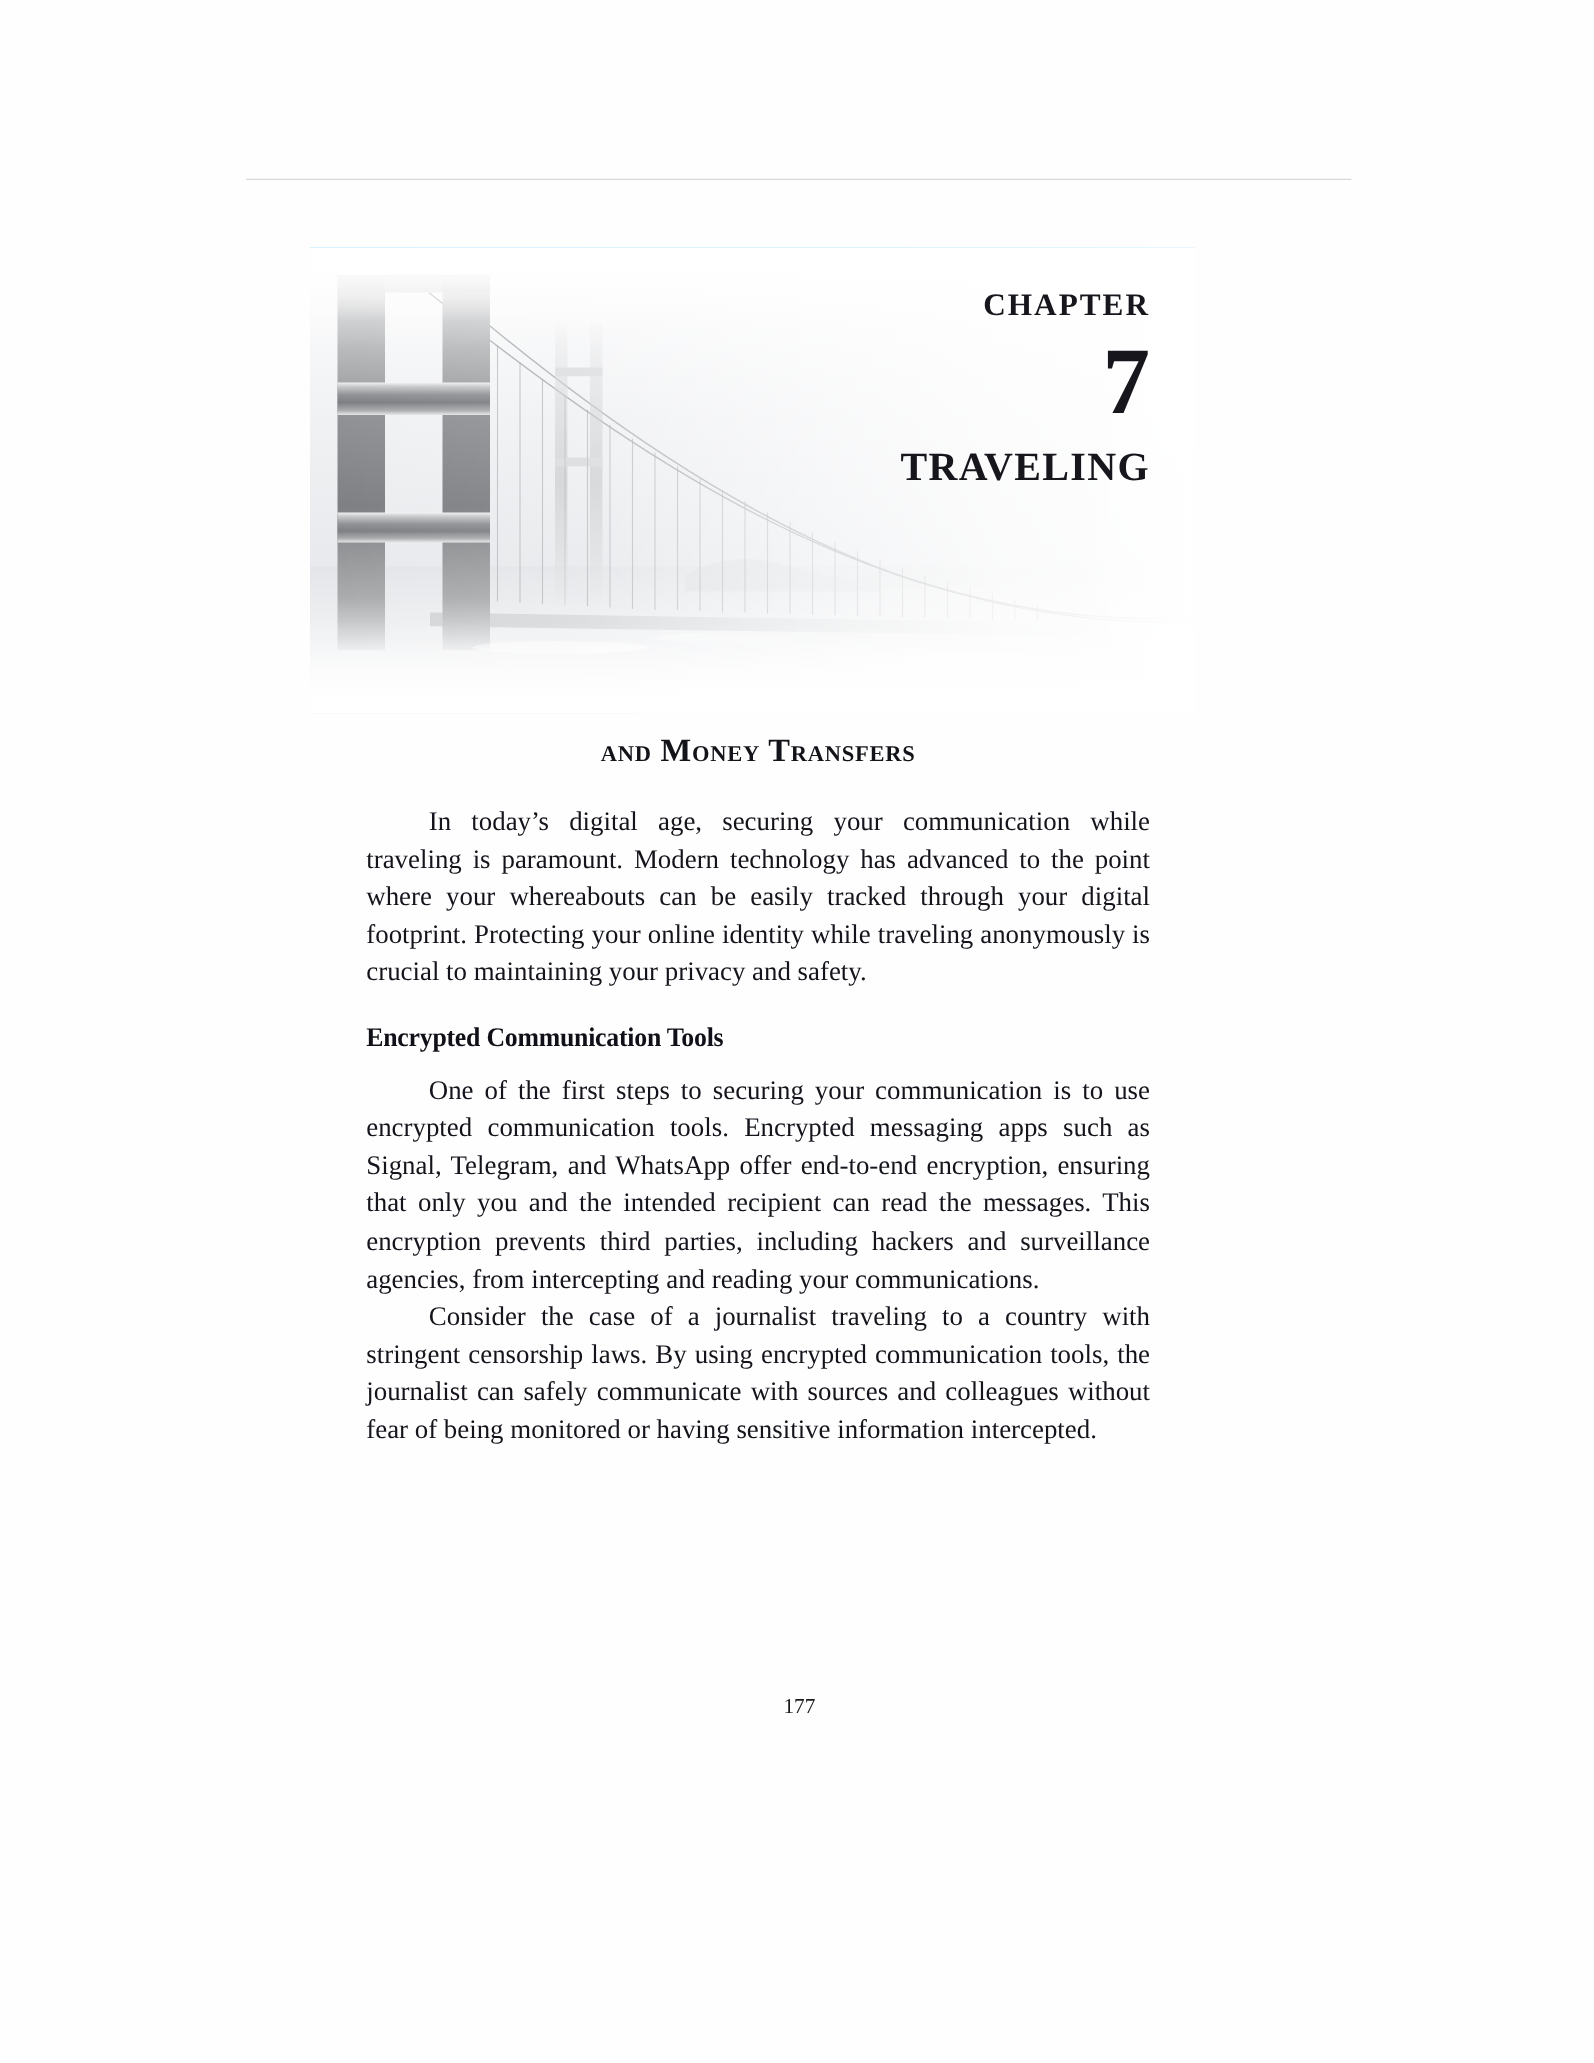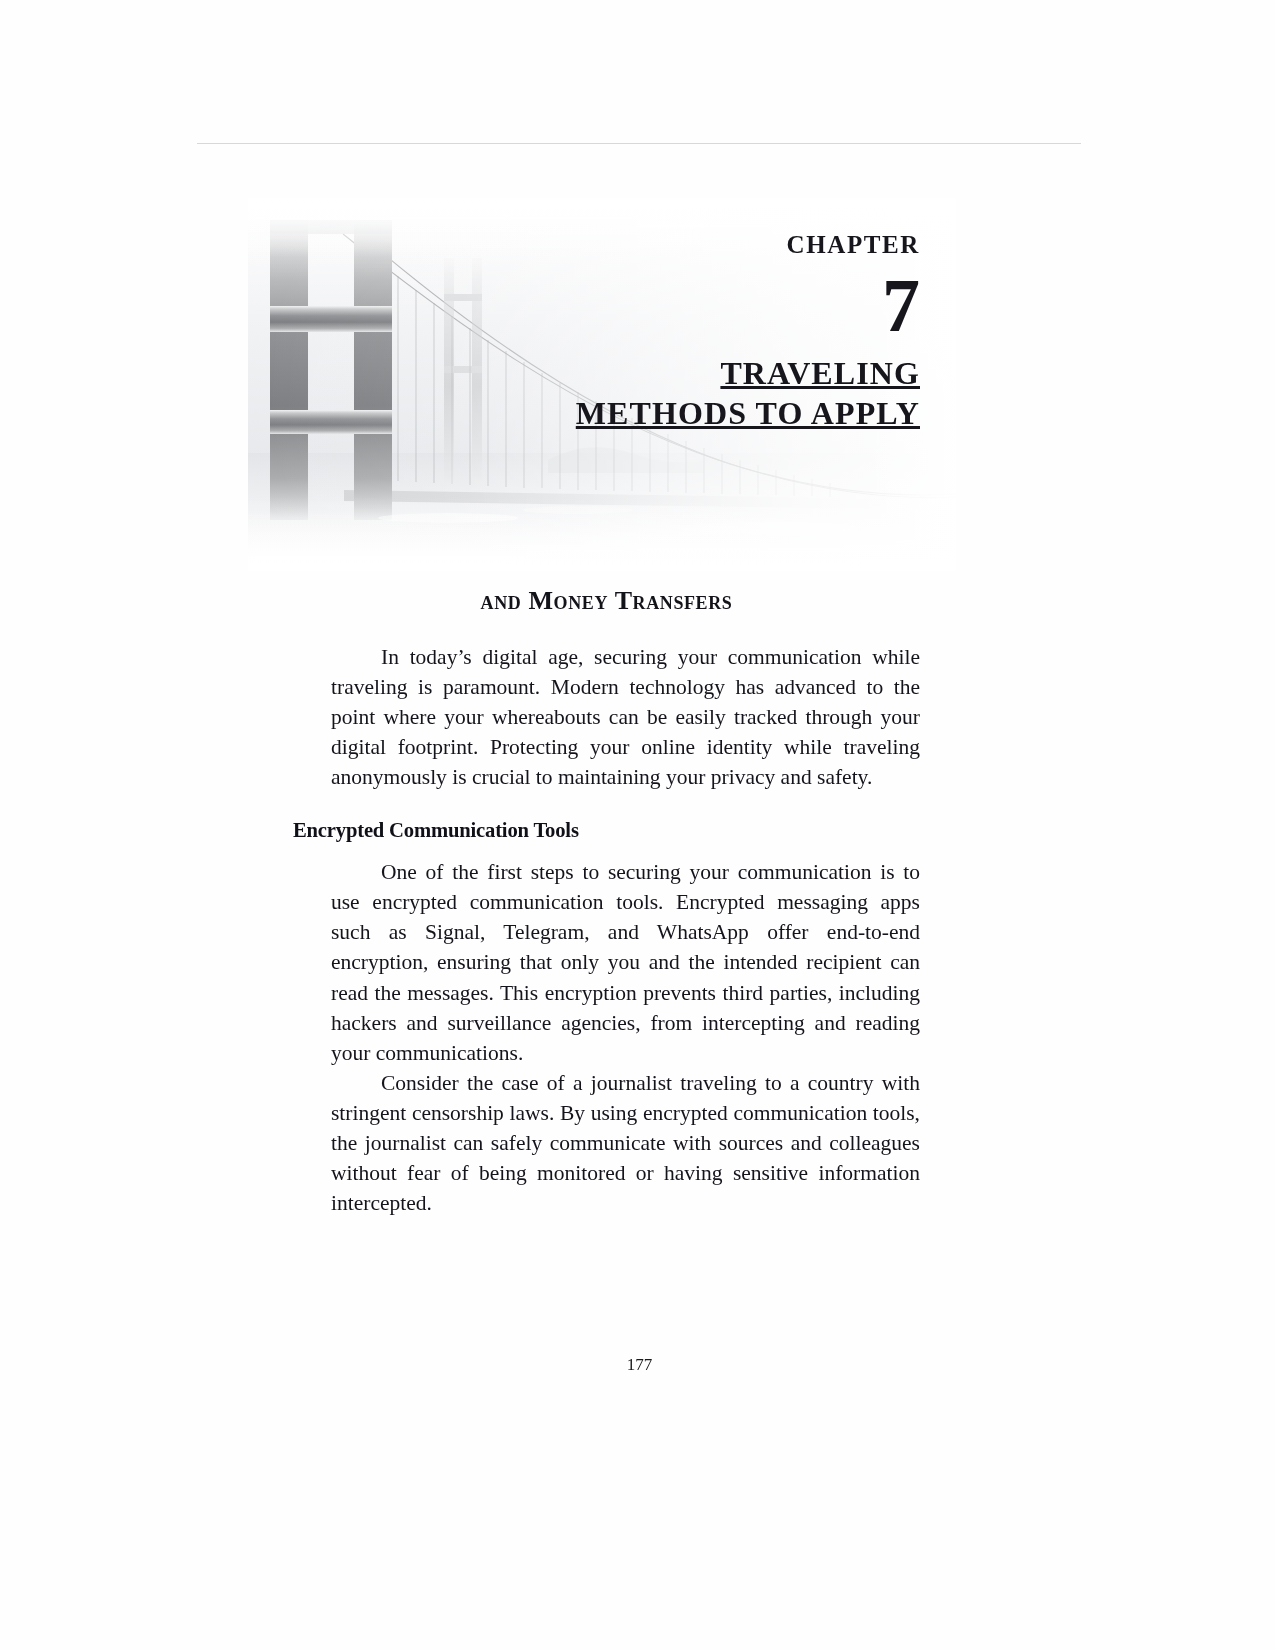--- a/index.html
+++ b/index.html
@@ -92,21 +92,21 @@
     letter-spacing: 0px;
     margin-bottom: 12px;
   }
   .chapter-title {
     font-size: 32px;
     font-weight: bold;
     letter-spacing: 1.1px;
     line-height: 1.25;
     text-align: right;
   }
-  .chapter-title .t-line { display: block; white-space: nowrap; text-decoration: underline; }
+  .chapter-title .t-line { display: block; white-space: nowrap; }
 
   
   .content {
     position: absolute;
     left: 293px;
     top: 582px;
     width: 627px;
   }
 
   .section-heading {
@@ -123,21 +123,21 @@
 
   p.body-par {
     margin: 0;
     font-size: 21.5px;
     line-height: 1.40;
     text-align: justify;
     text-justify: inter-word;
     color: #14141c;
     hyphens: none;
   }
-  p.body-par.indent { text-indent: 50px; margin-left: 38px; }
+  p.body-par.indent { text-indent: 50px; }
 
   .sub-heading {
     margin: 26px 0 14px 0;
     font-size: 21.5px;
     font-weight: bold;
     color: #101018;
     letter-spacing: -0.2px;
     font-family: "Liberation Serif", "DejaVu Serif", serif;
     transform: scaleX(0.96);
     transform-origin: left center;
@@ -268,21 +268,20 @@
     </svg>
 
     <div class="banner-fade-right"></div>
     <div class="banner-fade-edges"></div>
 
     <div class="banner-text">
       <div class="chapter-word">CHAPTER</div>
       <div class="chapter-number">7</div>
       <div class="chapter-title">
         <span class="t-line">TRAVELING</span>
-        <span class="t-line">METHODS TO APPLY</span>
       </div>
     </div>
   </div>
 
   <div class="content">
 
     <h2 class="section-heading">
       <span class="sh-line">and Money Transfers</span>
     </h2>
 

